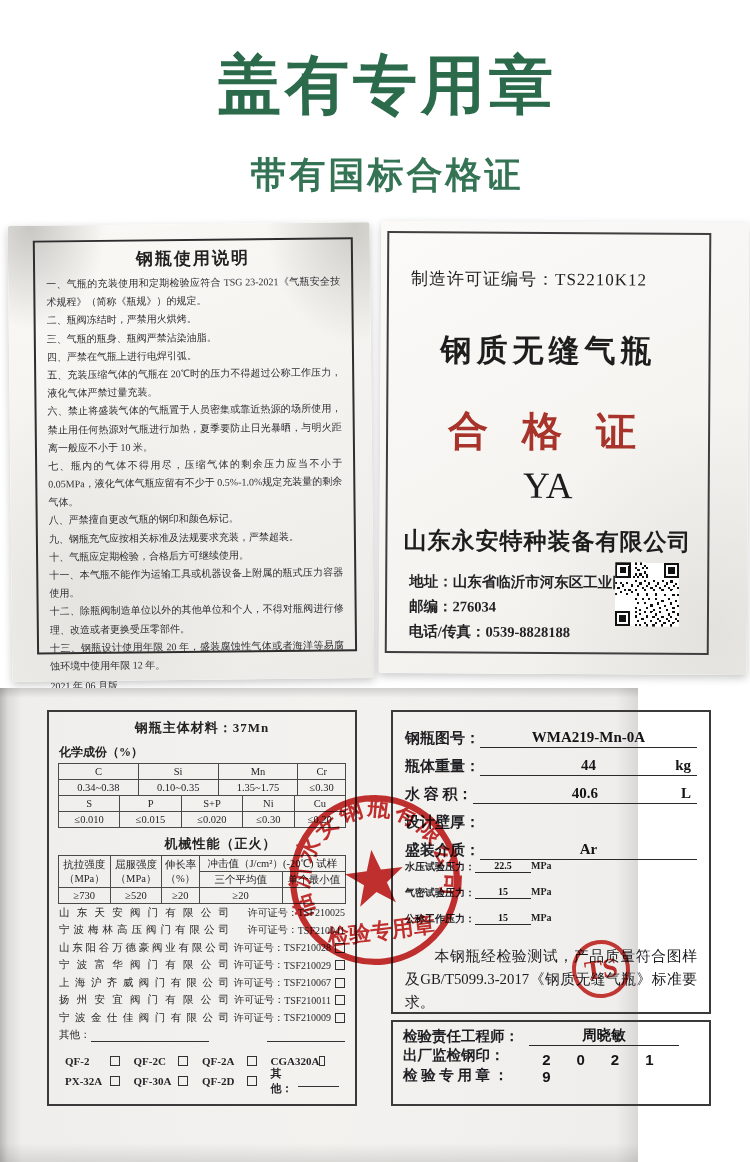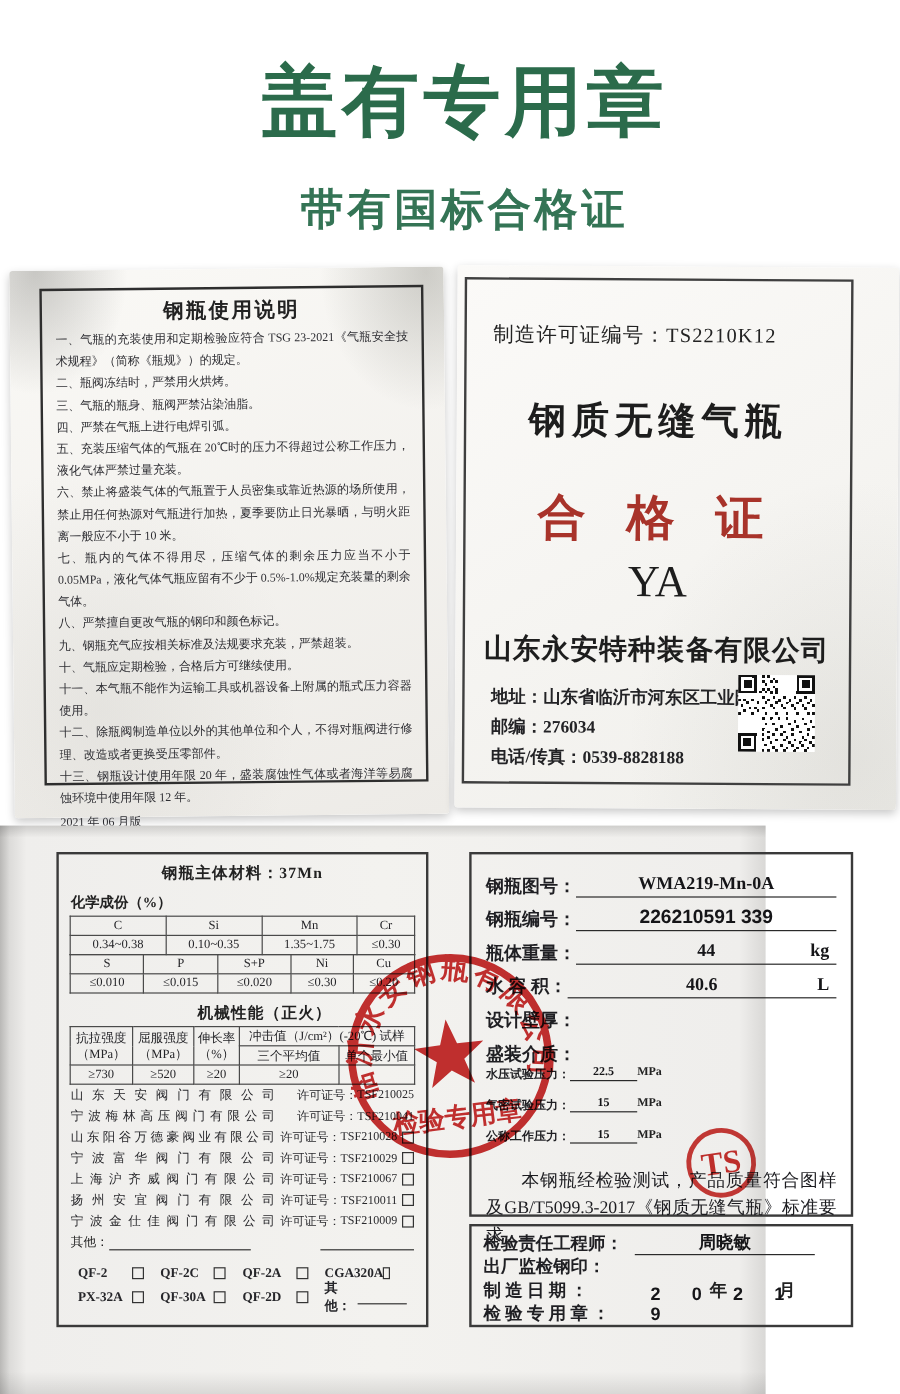--- a/index.html
+++ b/index.html
@@ -339,45 +339,42 @@
 
   <div class="boxR">
     <div class="frow">
       <span class="lbl">钢瓶图号：</span>
       <span class="fill">
           <span>WMA219-Mn-0A</span>
           <span class="unit"></span>
         </span>
     </div>
     <div class="frow">
-      <span class="lbl">钢瓶编号：</span>
-      <span class="fill" style="font-family:'Liberation Sans',sans-serif;font-size:16px;">
-          <span>226210591 339</span>
-          <span class="unit"></span>
-        </span>
-    </div>
-    <div class="frow">
       <span class="lbl">瓶体重量：</span>
       <span class="fill">
           <span>44</span>
           <span class="unit">kg</span>
         </span>
     </div>
     <div class="frow">
       <span class="lbl">水 容 积：</span>
       <span class="fill">
           <span>40.6</span>
           <span class="unit">L</span>
         </span>
     </div>
     <div class="frow">
       <span class="lbl">设计壁厚：</span>
     </div>
     <div class="frow">
       <span class="lbl">盛装介质：</span>
+      <span class="fill">
+          <span>Ar</span>
+          <span class="unit"></span>
+        </span>
     </div>
 
     <div class="prow">
       <span class="lbl">水压试验压力：</span>
       <span class="pfill">22.5</span>
       <span class="punit">MPa</span>
     </div>
     <div class="prow">
       <span class="lbl">气密试验压力：</span>
       <span class="pfill">15</span>
@@ -392,24 +389,20 @@
     <p class="stmt">本钢瓶经检验测试，产品质量符合图样及GB/T5099.3-2017《钢质无缝气瓶》标准要求。</p>
   </div>
 
   <div class="boxF">
     <div class="xrow">
       <span class="lbl">检验责任工程师：</span>
       <span class="sig">周晓敏</span>
     </div>
     <div class="xrow">
       <span class="lbl">出厂监检钢印：</span>
-    </div>
-    <div class="xrow">
-      <span class="lbl">制 造 日 期 ：</span>
-      <span class="sfx">年　月</span>
     </div>
     <div class="xrow">
       <span class="lbl">检 验 专 用 章 ：</span>
       <span class="bold-val">2021 9</span>
     </div>
   </div>
 
   <svg class="stamp-round" viewBox="0 0 200 200">
     <circle cx="100" cy="100" r="91" fill="none" stroke="#c51f1f" stroke-width="7"></circle>
     <defs>

